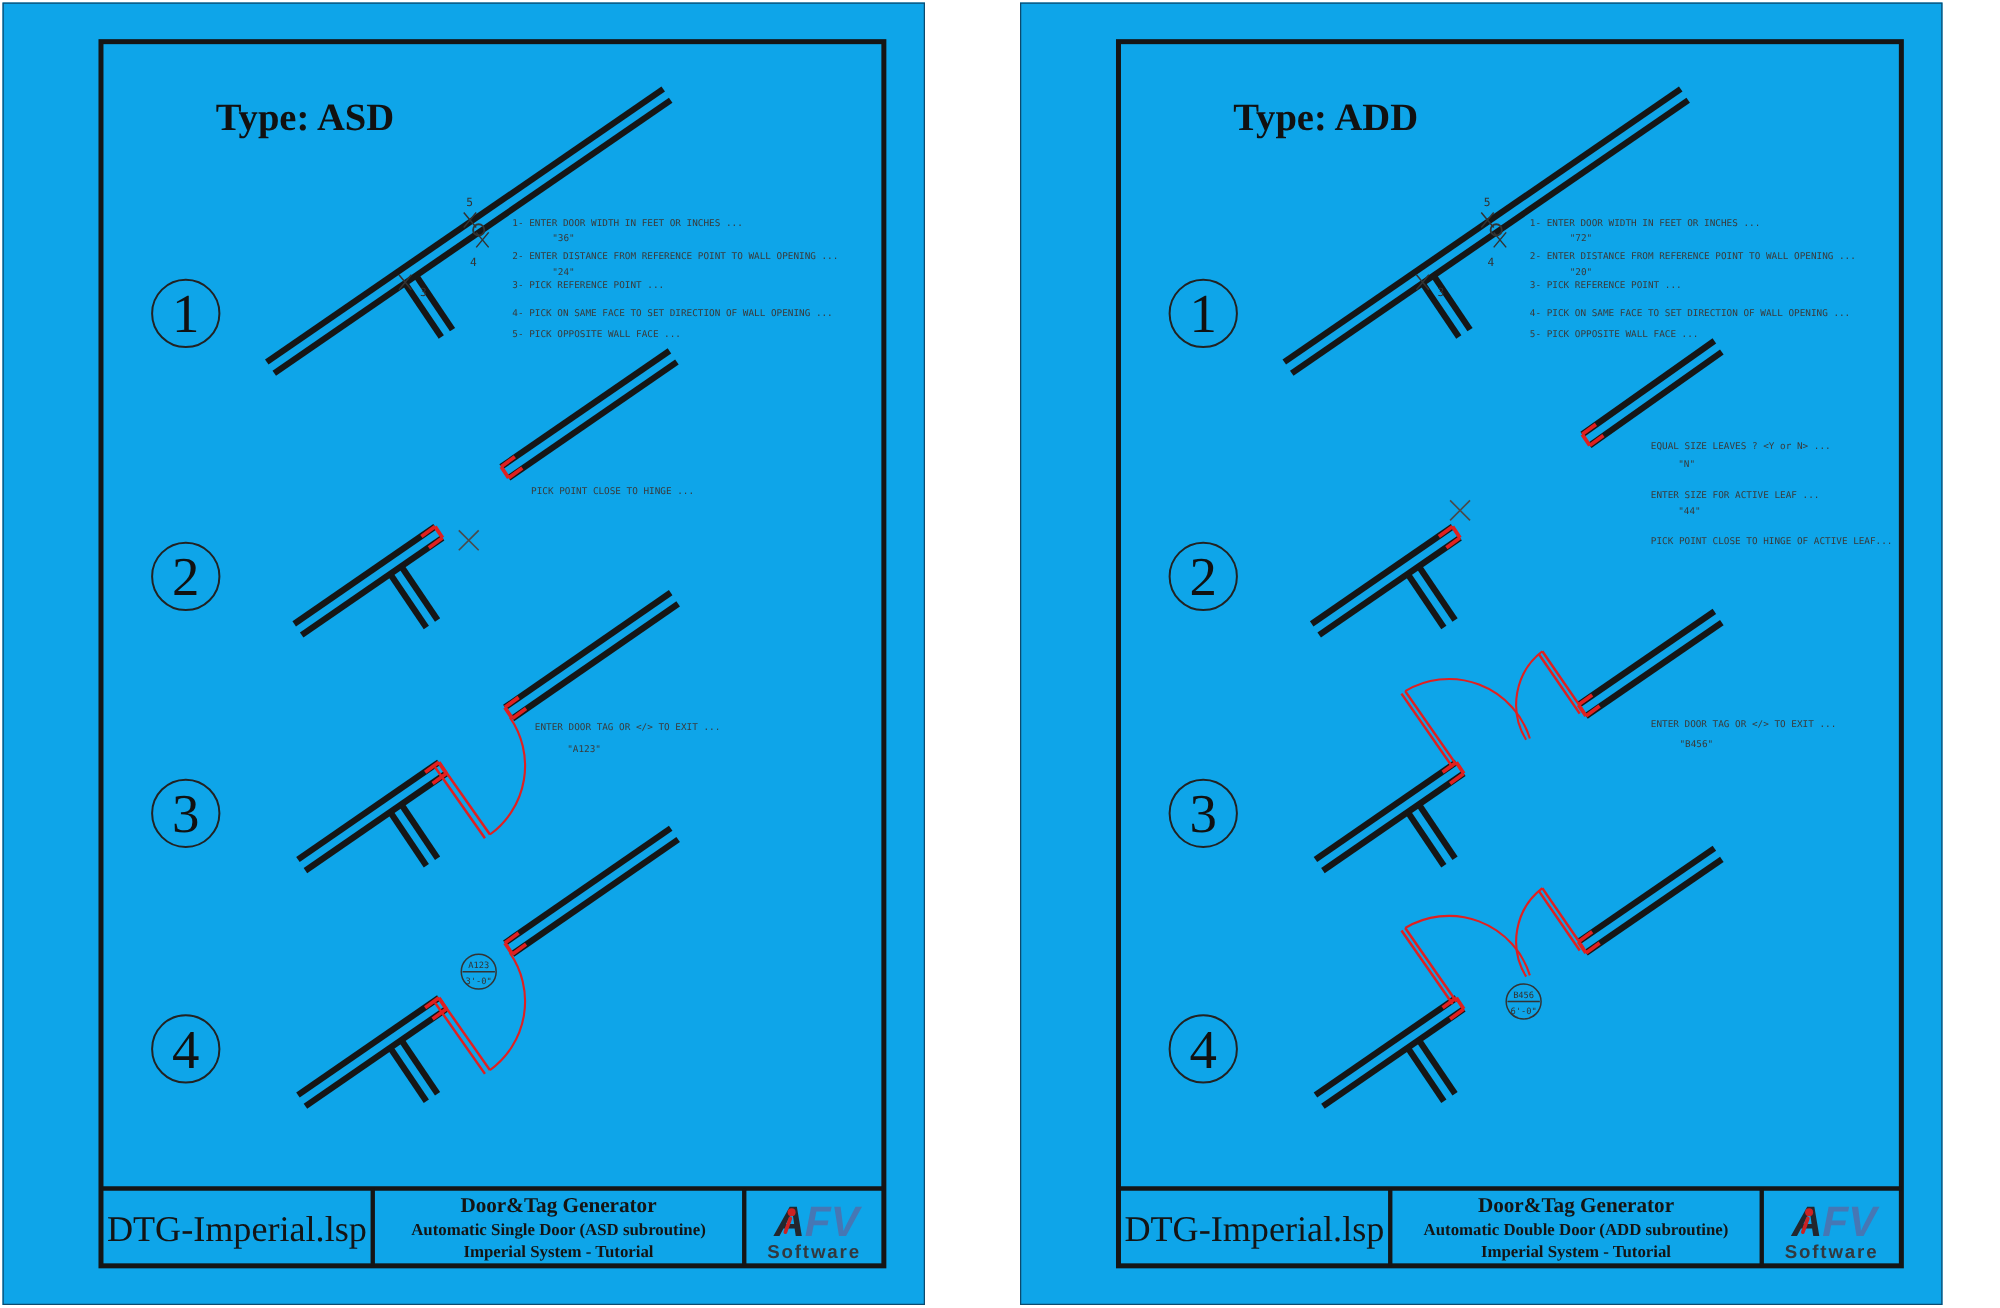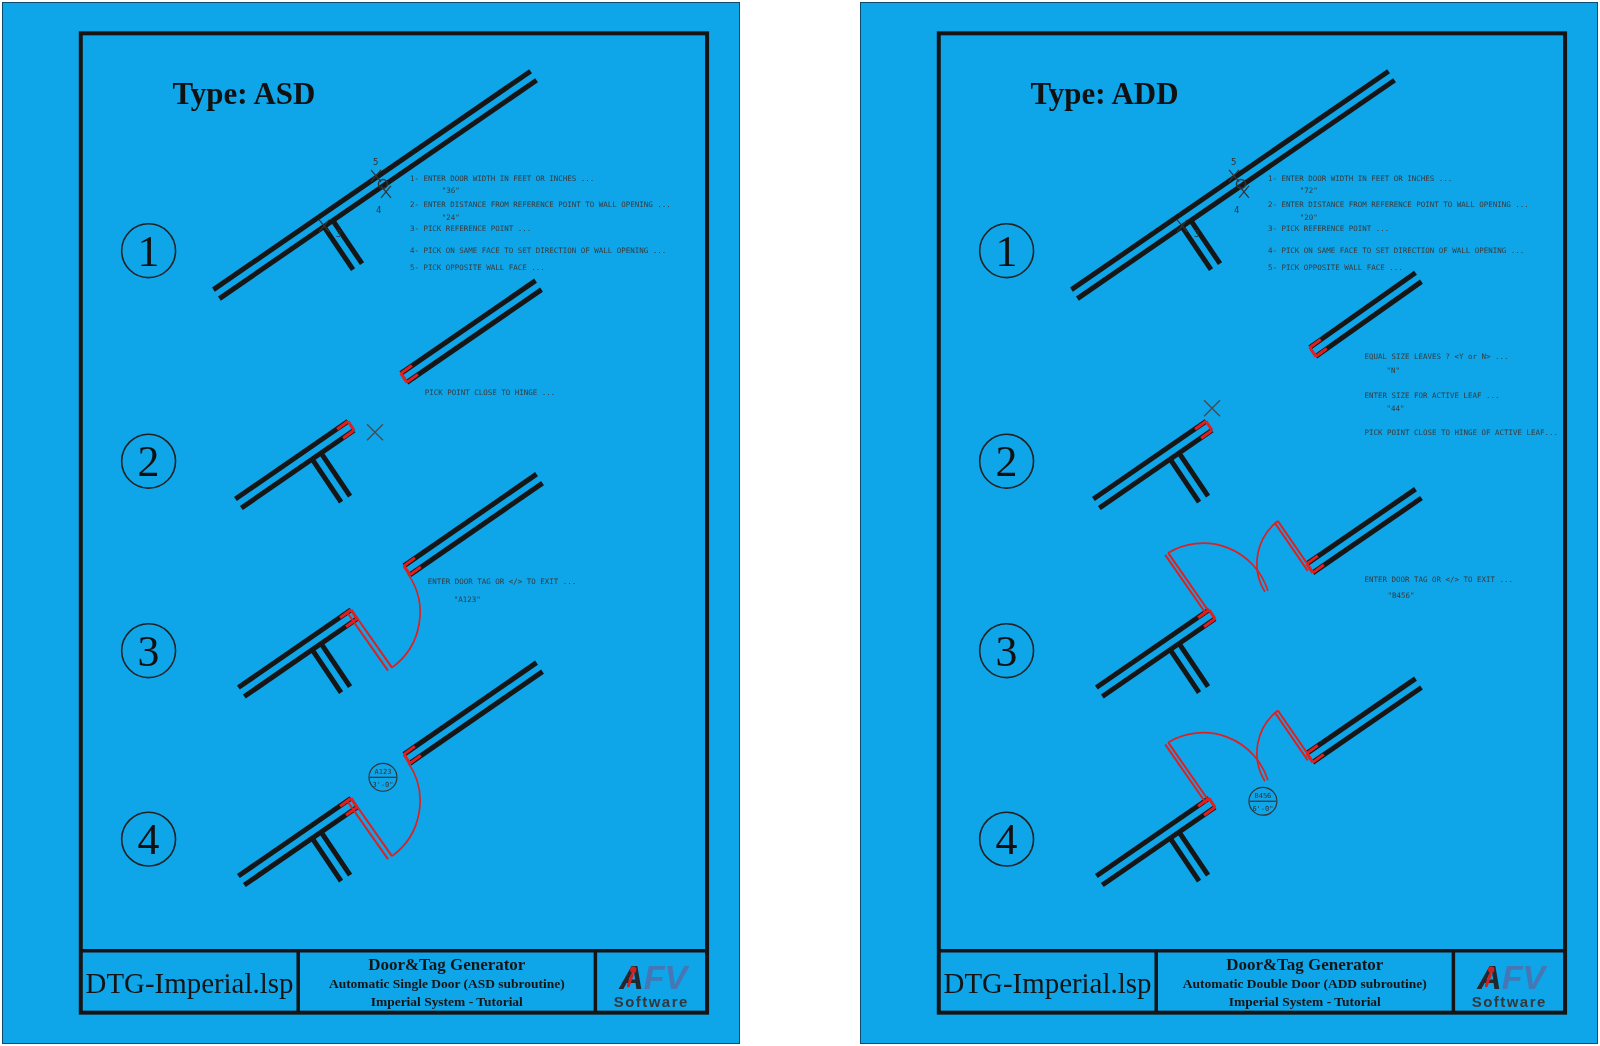--- a/index.html
+++ b/index.html
@@ -1,20 +1,20 @@
 <!DOCTYPE html>
 <html><head>
 <meta charset="utf-8">
 <style>
   html,body{margin:0;padding:0;background:#ffffff;}
   .stage{position:relative;width:1600px;height:1046px;background:#ffffff;overflow:hidden;
          font-family:"Liberation Sans",sans-serif;}
   .card{position:absolute;top:2px;width:736px;height:1040px;background:#0ea5e9;border:1px solid #0c4a6e;}
   #card-left{left:2px;}
-  #card-right{left:860px;}
+  #card-right{left:816px;}
   svg{display:block;}
 
   
   .frame{fill:none;stroke:#151515;stroke-width:4;}
   .tbline{stroke:#151515;stroke-width:3.5;fill:none;}
   .w{stroke:#161616;stroke-width:5;fill:none;stroke-linecap:butt;}
   .cap{stroke:#e02020;stroke-width:3;fill:none;}
   .leaf{stroke:#e02020;stroke-width:2;fill:none;}
   .arc{stroke:#e02020;stroke-width:1.7;fill:none;}
   .xm{stroke:#333333;stroke-width:1.2;fill:none;}

